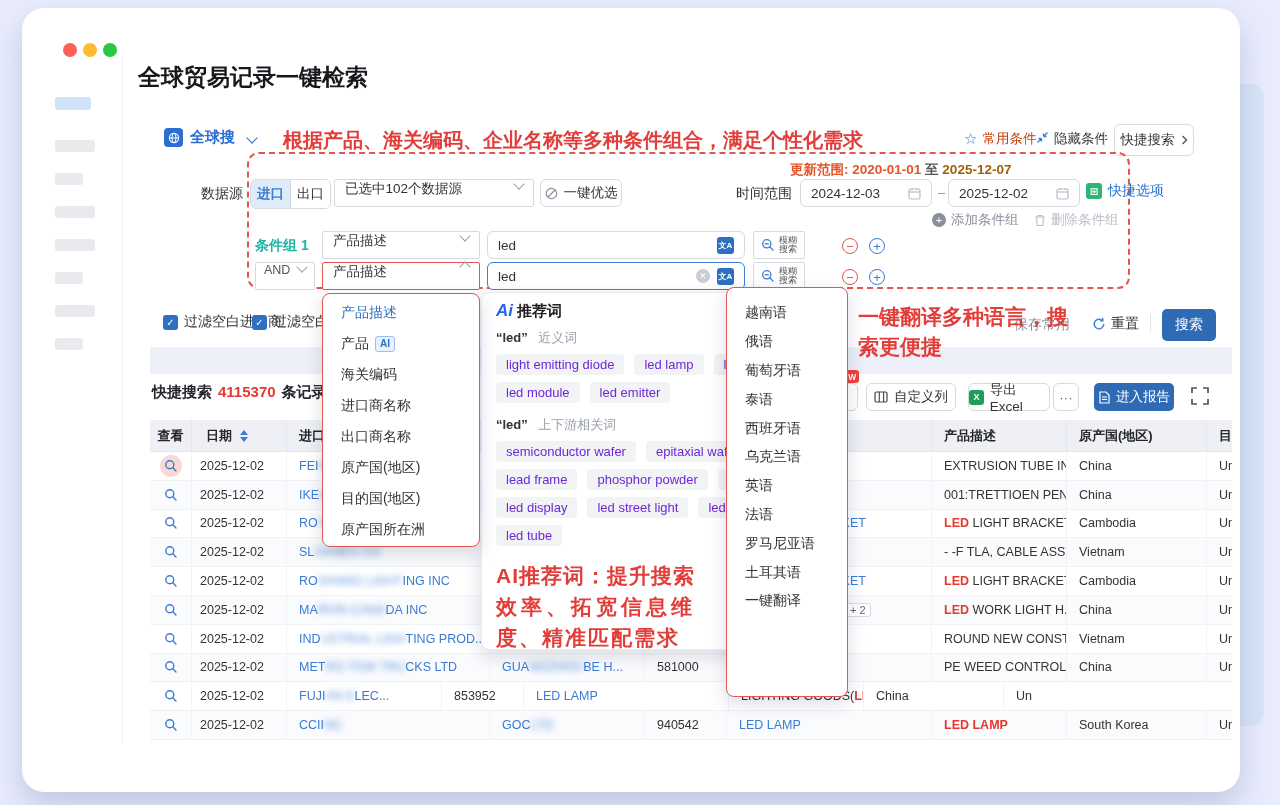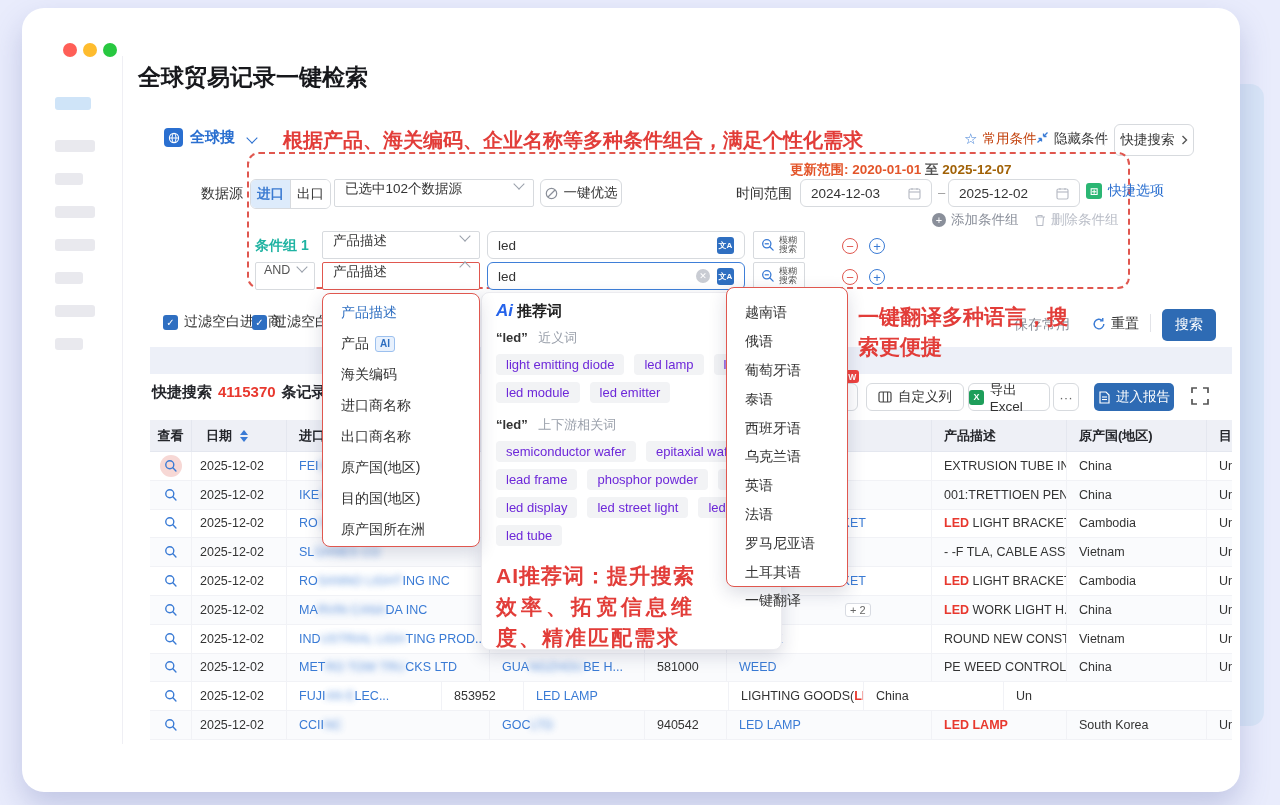--- a/index.html
+++ b/index.html
@@ -273,21 +273,21 @@
   <div class="abs content" style="left:152px;top:383px;display:flex;align-items:baseline;gap:6px;">
     <span style="font-size:15px;font-weight:700;color:#24262b;">快捷搜索</span>
     <span style="font-size:15px;font-weight:700;color:#e8382e;">4115370</span>
     <span style="font-size:15px;font-weight:700;color:#24262b;">条记录</span>
     <span style="font-size:13px;color:#9aa0ab;">已排除</span>
   </div>
 
   <div class="abs content newb" style="left:833px;top:370px;width:26px;height:13px;z-index:3;">NEW</div>
   <div class="abs content btn" style="left:838px;top:383px;width:20px;height:28px;z-index:2;"></div>
 
-  <div class="abs content btn" style="left:866px;top:383px;width:98px;height:28px;">
+  <div class="abs content btn" style="left:866px;top:383px;width:90px;height:28px;">
     <svg width="14" height="13" viewBox="0 0 14 13">
         <rect x="1" y="1" width="12" height="10" rx="1.5" fill="none" stroke="#444" stroke-width="1.2"></rect>
         <line x1="5.3" y1="1" x2="5.3" y2="11" stroke="#444" stroke-width="1.1"></line>
         <line x1="9.6" y1="1" x2="9.6" y2="11" stroke="#444" stroke-width="1.1"></line>
       </svg>
     <span>自定义列</span>
   </div>
   <div class="abs content btn" style="left:968px;top:383px;width:82px;height:28px;">
     <span class="xls">X</span>
     <span>导出Excel</span>
@@ -722,21 +722,21 @@
     <div class="tagrow">
       <span class="tag">led tube</span>
     </div>
     <div style="margin-top:14px;font-size:21px;line-height:31px;font-weight:700;color:#e23d39;letter-spacing:1px;">
       <div>AI推荐词：提升搜索</div>
       <div style="letter-spacing:4px;">效率、拓宽信息维</div>
       <div style="letter-spacing:2px;">度、精准匹配需求</div>
     </div>
   </div>
 
-  <div class="abs panel red-border" style="left:726px;top:287px;width:122px;height:300px;padding:11px 0;z-index:32;">
+  <div class="abs panel red-border" style="left:726px;top:287px;width:122px;height:410px;padding:11px 0;z-index:32;">
     <div class="lang-item">越南语</div>
     <div class="lang-item">俄语</div>
     <div class="lang-item">葡萄牙语</div>
     <div class="lang-item">泰语</div>
     <div class="lang-item">西班牙语</div>
     <div class="lang-item">乌克兰语</div>
     <div class="lang-item">英语</div>
     <div class="lang-item">法语</div>
     <div class="lang-item">罗马尼亚语</div>
     <div class="lang-item">土耳其语</div>

